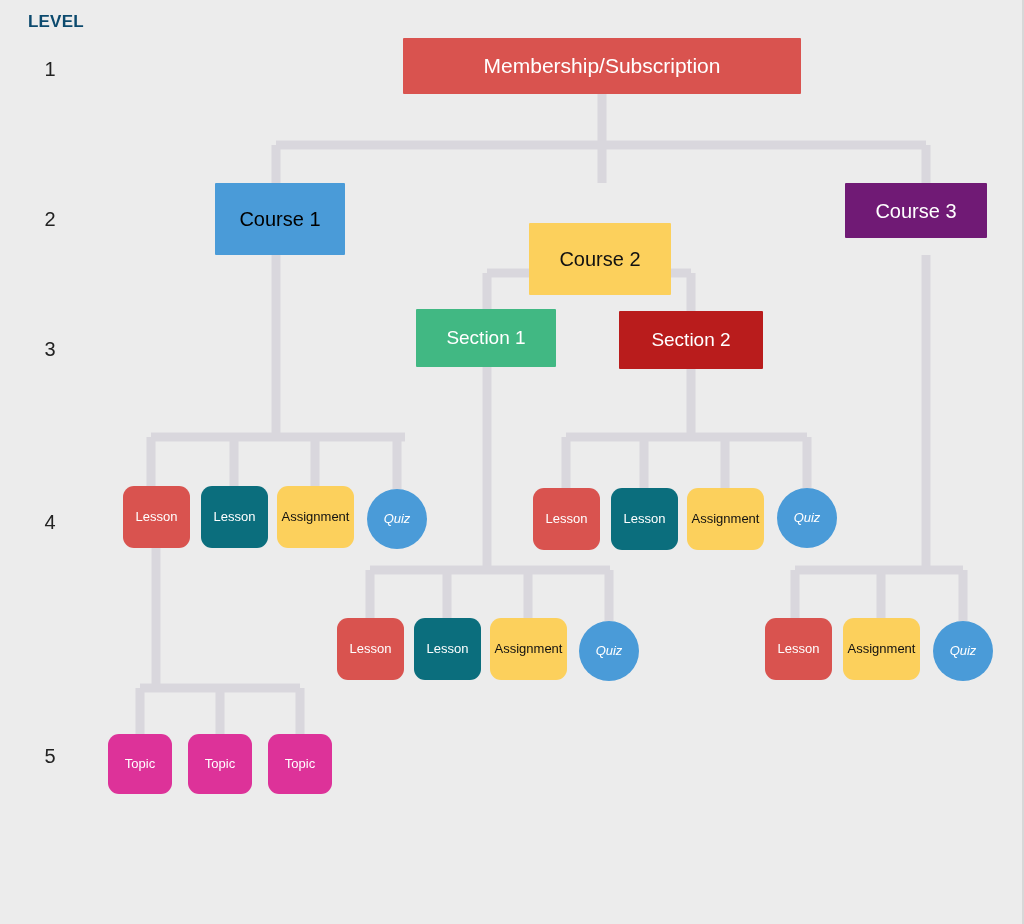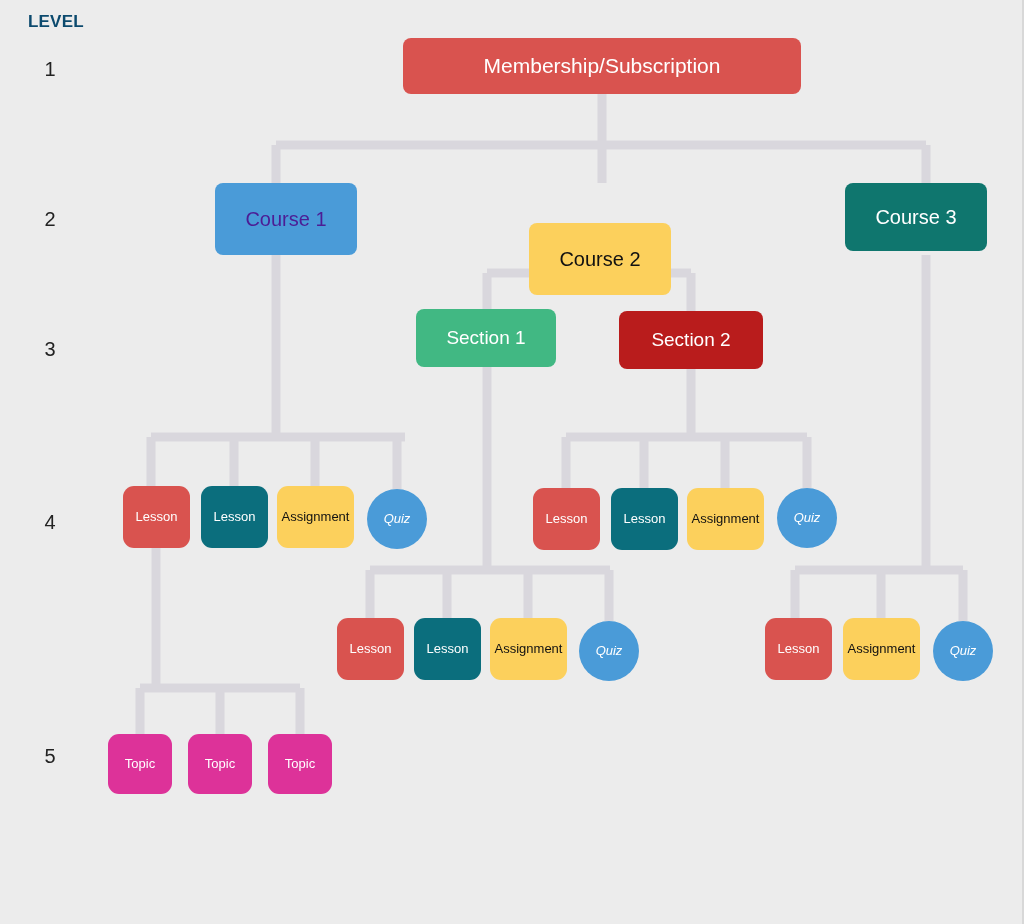--- a/index.html
+++ b/index.html
@@ -46,21 +46,21 @@
   .node {
     position: absolute;
     display: flex;
     align-items: center;
     justify-content: center;
     box-sizing: border-box;
     text-align: center;
     line-height: 1.1;
     white-space: nowrap;
   }
-  .node.rounded { border-radius: 8px; }
+  .node.rounded { border-radius: 1px; }
   .node.circle  { border-radius: 50%; font-style: italic; }
   .node.square  { border-radius: 11px; }
 </style>
 </head>
 <body>
 
 <div id="canvas" style="background: rgb(236, 236, 236);">
   <svg id="edges" viewBox="0 0 1024 924" xmlns="http://www.w3.org/2000/svg">
       <path d="M 602,94 L 602,145" stroke="#d9d7dd" stroke-width="9" fill="none" stroke-linecap="butt" stroke-linejoin="miter"></path>
       <path d="M 276,145 L 926,145" stroke="#d9d7dd" stroke-width="9" fill="none" stroke-linecap="butt" stroke-linejoin="miter"></path>
@@ -100,23 +100,23 @@
       <path d="M 881,570 L 881,618" stroke="#d9d7dd" stroke-width="9" fill="none" stroke-linecap="butt" stroke-linejoin="miter"></path>
       <path d="M 963,570 L 963,621" stroke="#d9d7dd" stroke-width="9" fill="none" stroke-linecap="butt" stroke-linejoin="miter"></path>
     </svg>
   <div class="level-title" style="left:28px; top:12px;">LEVEL</div>
 <div class="level-num" style="left: 50px; top: 69px;">1</div>
     <div class="level-num" style="left: 50px; top: 219px;">2</div>
     <div class="level-num" style="left: 50px; top: 349px;">3</div>
     <div class="level-num" style="left: 50px; top: 522px;">4</div>
     <div class="level-num" style="left: 50px; top: 756px;">5</div>
     <div class="node rounded" style="left: 403px; top: 38px; width: 398px; height: 56px; background: rgb(217, 83, 79); color: rgb(255, 255, 255); font-size: 21px;">Membership/Subscription</div>
-    <div class="node rounded" style="left: 215px; top: 183px; width: 142px; height: 72px; background: rgb(74, 155, 216); color: #4c1d95; font-size: 20px;">Course 1</div>
+    <div class="node rounded" style="left: 215px; top: 183px; width: 130px; height: 72px; background: rgb(74, 155, 216); color: #000000; font-size: 20px;">Course 1</div>
     <div class="node rounded" style="left: 529px; top: 183px; width: 142px; height: 72px; background: rgb(252, 208, 92); color: rgb(17, 17, 17); font-size: 20px; margin-top: 40px;">Course 2</div>
-    <div class="node rounded" style="left: 845px; top: 183px; width: 142px; height: 68px; background: #0f766e; color: rgb(255, 255, 255); font-size: 20px;">Course 3</div>
+    <div class="node rounded" style="left: 845px; top: 183px; width: 142px; height: 55px; background: #701a75; color: rgb(255, 255, 255); font-size: 20px;">Course 3</div>
     <div class="node rounded" style="left: 416px; top: 309px; width: 140px; height: 58px; background: rgb(65, 184, 131); color: rgb(255, 255, 255); font-size: 19px;">Section 1</div>
     <div class="node rounded" style="left: 619px; top: 311px; width: 144px; height: 58px; background: #b91c1c; color: rgb(255, 255, 255); font-size: 19px;">Section 2</div>
     <div class="node square" style="left: 123px; top: 486px; width: 67px; height: 62px; background: rgb(217, 83, 79); color: rgb(255, 255, 255); font-size: 13px;">Lesson</div>
     <div class="node square" style="left: 201px; top: 486px; width: 67px; height: 62px; background: rgb(11, 110, 125); color: rgb(255, 255, 255); font-size: 13px;">Lesson</div>
     <div class="node square" style="left: 277px; top: 486px; width: 77px; height: 62px; background: rgb(252, 208, 92); color: rgb(17, 17, 17); font-size: 13px;">Assignment</div>
     <div class="node circle" style="left: 367px; top: 489px; width: 60px; height: 60px; background: rgb(74, 155, 216); color: rgb(255, 255, 255); font-size: 13px;">Quiz</div>
     <div class="node square" style="left: 533px; top: 488px; width: 67px; height: 62px; background: rgb(217, 83, 79); color: rgb(255, 255, 255); font-size: 13px;">Lesson</div>
     <div class="node square" style="left: 611px; top: 488px; width: 67px; height: 62px; background: rgb(11, 110, 125); color: rgb(255, 255, 255); font-size: 13px;">Lesson</div>
     <div class="node square" style="left: 687px; top: 488px; width: 77px; height: 62px; background: rgb(252, 208, 92); color: rgb(17, 17, 17); font-size: 13px;">Assignment</div>
     <div class="node circle" style="left: 777px; top: 488px; width: 60px; height: 60px; background: rgb(74, 155, 216); color: rgb(255, 255, 255); font-size: 13px;">Quiz</div>

